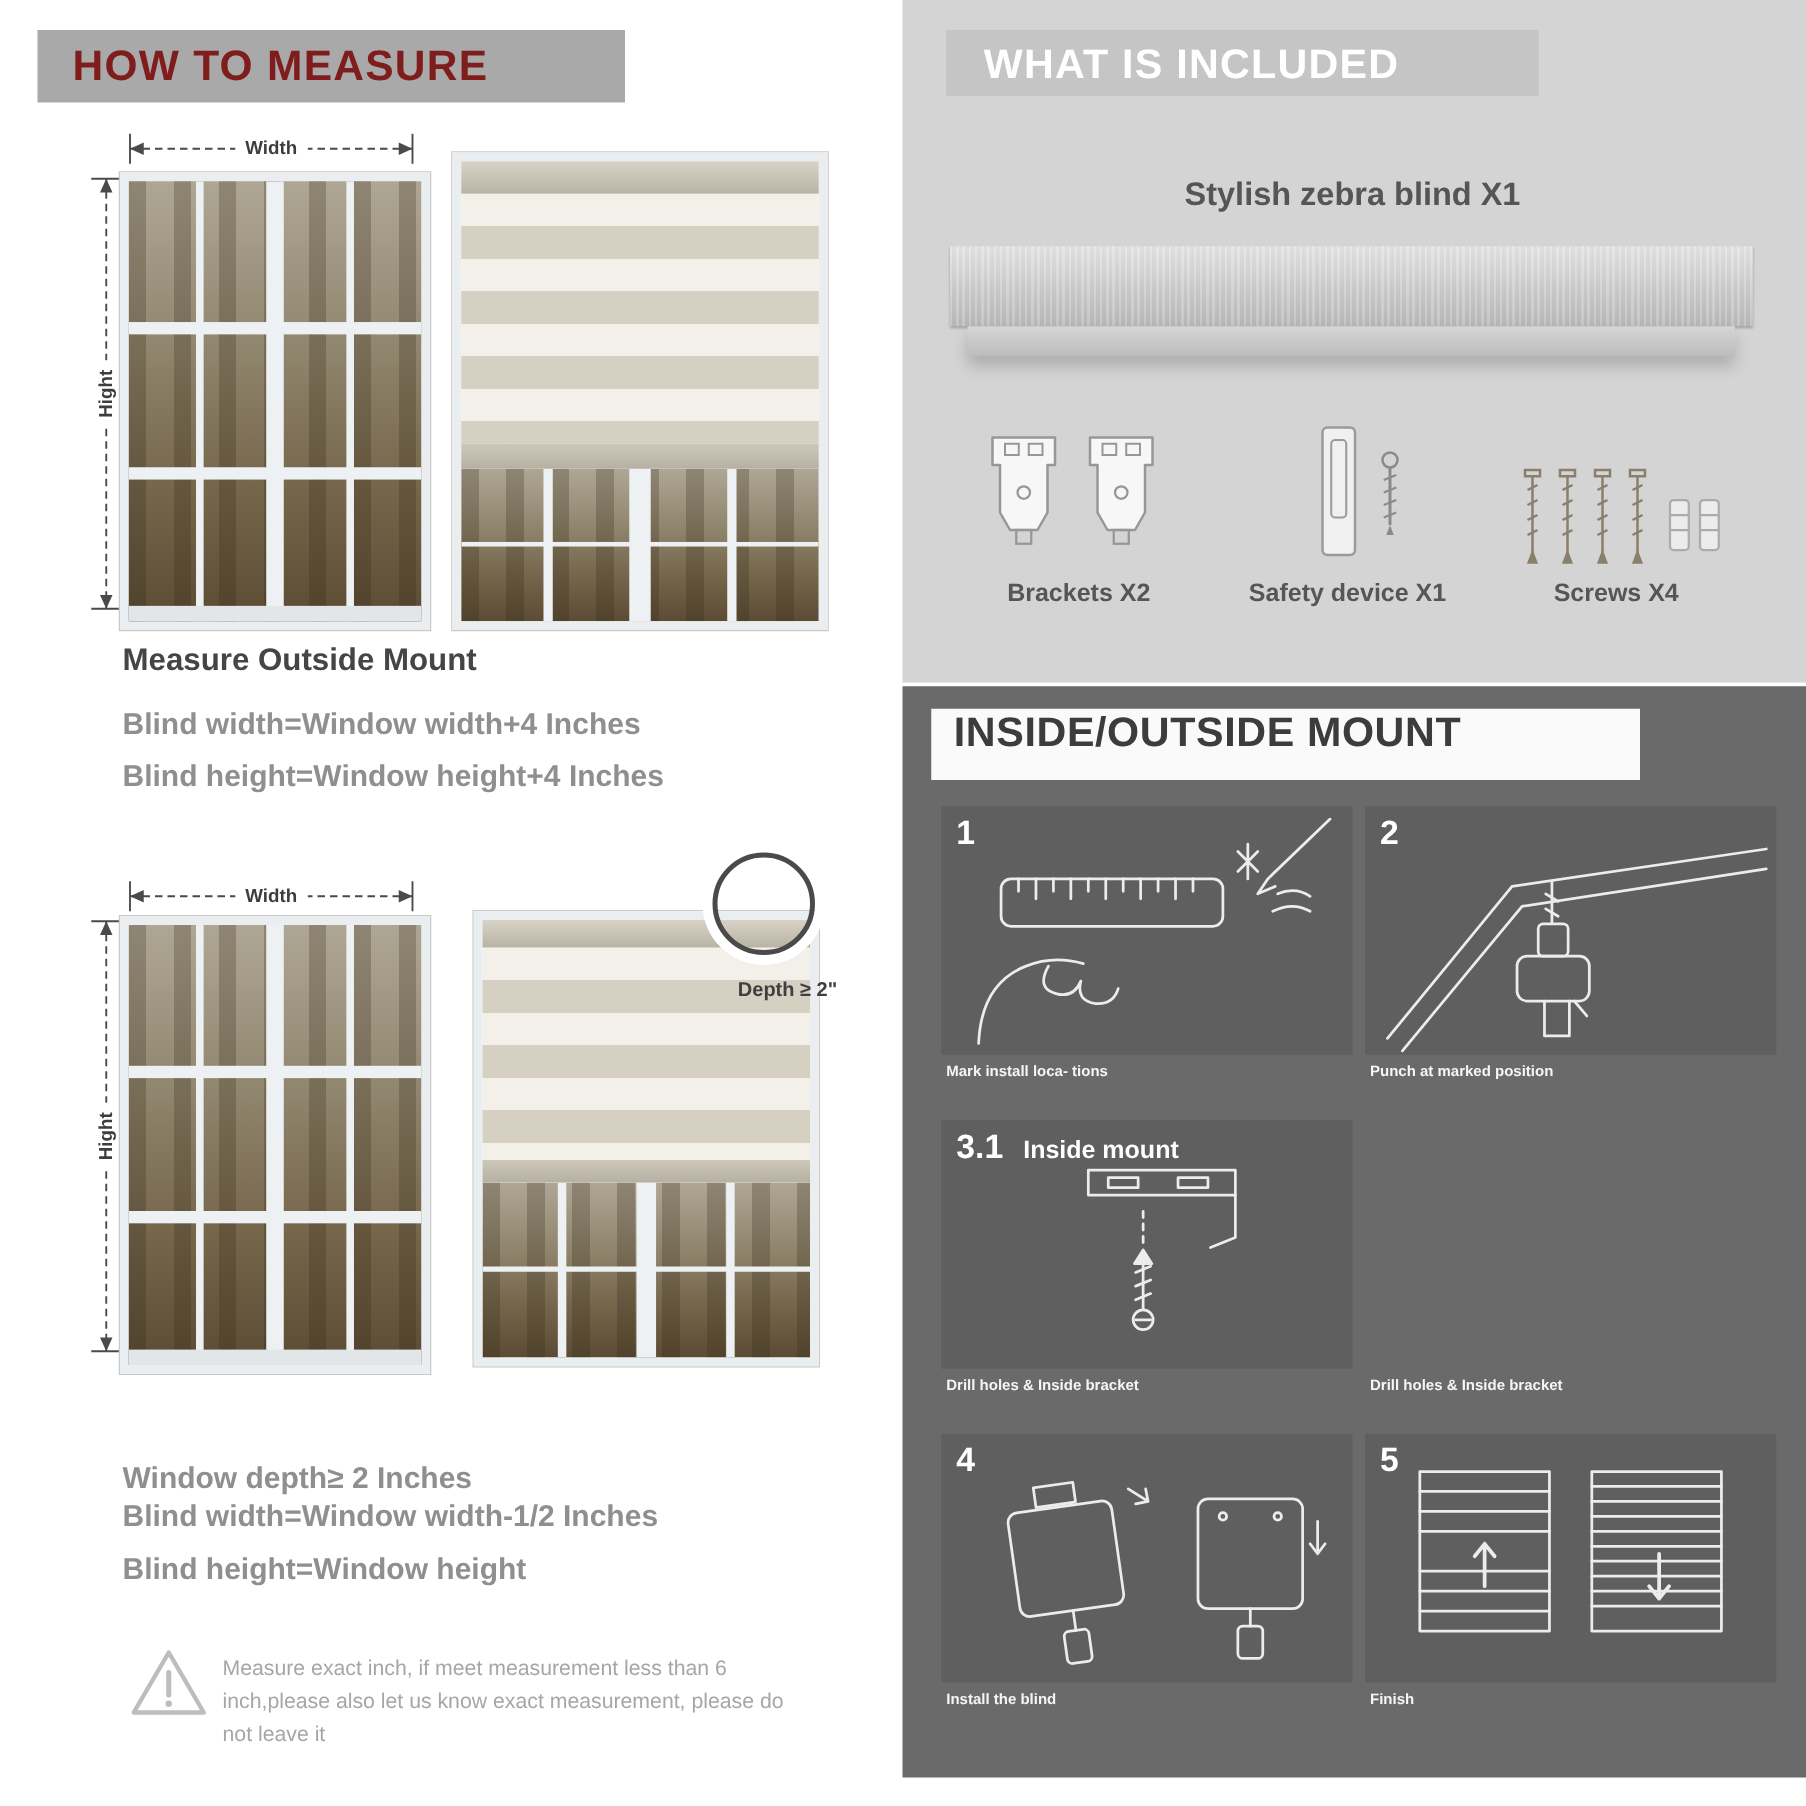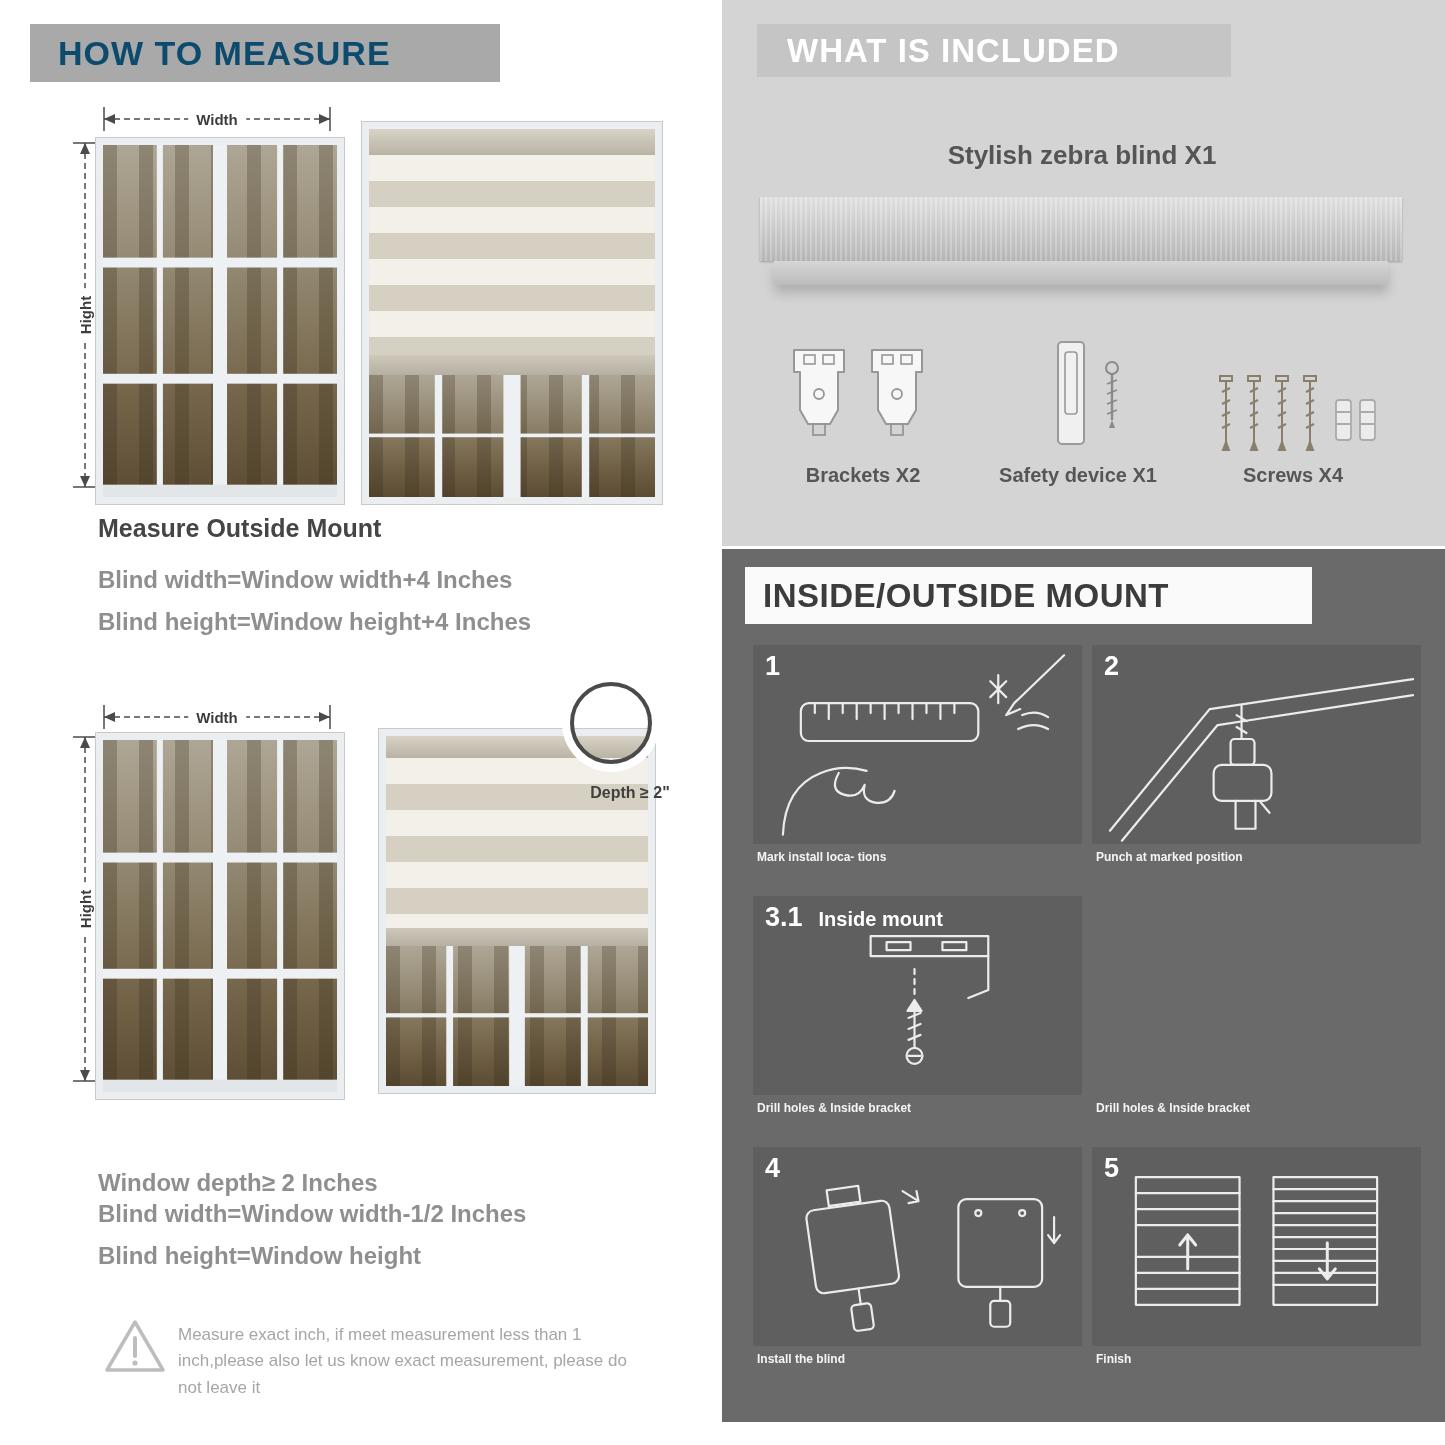--- a/index.html
+++ b/index.html
@@ -2,21 +2,21 @@
 <html><head>
 <meta charset="utf-8">
 <style>
   html,body{margin:0;padding:0;background:#fff;}
   .canvas{position:relative;width:1445px;height:1445px;background:#fff;overflow:hidden;
           font-family:"Liberation Sans",sans-serif;}
 
   
   .hdr-bar{position:absolute;left:30px;top:24px;width:470px;height:58px;background:#a9a9a9;
            display:flex;align-items:center;padding-left:28px;box-sizing:border-box;}
-  .hdr-bar span{font-size:34px;font-weight:bold;color:#0c4a6e;letter-spacing:1px;}
+  .hdr-bar span{font-size:34px;font-weight:bold;color:#7f1d1d;letter-spacing:1px;}
 
   .harrow,.varrow{position:absolute;}
   .harrow svg,.varrow svg{display:block;}
   .measure-label{position:absolute;left:50%;top:50%;transform:translate(-50%,-50%);
                  background:#fff;padding:1px 8px;font-size:15px;font-weight:bold;color:#3d3d3d;
                  white-space:nowrap;}
   .vlabel{transform:translate(-50%,-50%) rotate(-90deg);}
 
   .photo-window{position:absolute;border:7px solid #ebeef0;box-shadow:0 0 0 1px #c9c9c9;background:#fff;}
   .photo{position:absolute;inset:0;
@@ -57,21 +57,21 @@
   .fascia{position:absolute;left:52px;top:261px;width:614px;height:24px;
           background:linear-gradient(180deg,#d6d6d6,#bcbcbc);box-shadow:0 8px 12px rgba(0,0,0,0.18);}
   .bracket-icons{position:absolute;left:64px;top:342px;display:flex;gap:12px;}
   .safety-icon{position:absolute;left:326px;top:336px;}
   .screws-icon{position:absolute;left:492px;top:372px;}
   .item-label{position:absolute;top:464px;font-size:20px;font-weight:bold;color:#565656;text-align:center;}
 
   
   .dark-panel{position:absolute;left:722px;top:549px;width:723px;height:873px;background:#6a6a6a;}
   .mount-band{position:absolute;left:23px;top:18px;width:567px;height:57px;background:#fafafa;
-              display:flex;align-items:center;padding-left:18px;box-sizing:border-box;}
+              display:flex;align-items:flex-start;padding-left:18px;box-sizing:border-box;}
   .mount-band span{font-size:33px;font-weight:bold;color:#3c3c3c;letter-spacing:0.5px;}
 
   .tile{position:absolute;width:329px;height:199px;background:#5f5f5f;}
   .tile-head{position:absolute;left:12px;top:6px;display:flex;align-items:baseline;gap:16px;z-index:2;}
   .tile-num{font-size:27px;font-weight:bold;color:#fff;}
   .tile-label{font-size:20px;font-weight:bold;color:#fff;}
   .art{position:absolute;inset:0;width:100%;height:100%;}
   .caption{position:absolute;width:329px;font-size:12px;font-weight:bold;color:#f5f5f5;white-space:nowrap;}
 </style>
 </head>
@@ -192,21 +192,21 @@
   <div class="sec-line" style="left:98px;top:1200px;">Blind width=Window width-1/2 Inches</div>
   <div class="sec-line" style="left:98px;top:1242px;">Blind height=Window height</div>
 
   <div class="warn-icon">
     <svg width="64" height="60" viewBox="0 0 64 60">
       <path d="M32 6 L60 54 L4 54 Z" fill="none" stroke="#bdbdbd" stroke-width="3.5" stroke-linejoin="round"></path>
       <line x1="32" y1="22" x2="32" y2="40" stroke="#bdbdbd" stroke-width="4" stroke-linecap="round"></line>
       <circle cx="32" cy="47" r="2.6" fill="#bdbdbd"></circle>
     </svg>
   </div>
-  <div class="warn-text">Measure exact inch, if meet measurement less than 1 inch,please also let us know exact measurement, please do not leave it</div>
+  <div class="warn-text">Measure exact inch, if meet measurement less than 6 inch,please also let us know exact measurement, please do not leave it</div>
 
   <div class="included-panel">
     <div class="included-band">
       <span>WHAT IS INCLUDED</span>
     </div>
 
     <div class="blind-label">Stylish zebra blind X1</div>
 
     <div class="headrail-illus"></div>
     <div class="fascia"></div>

